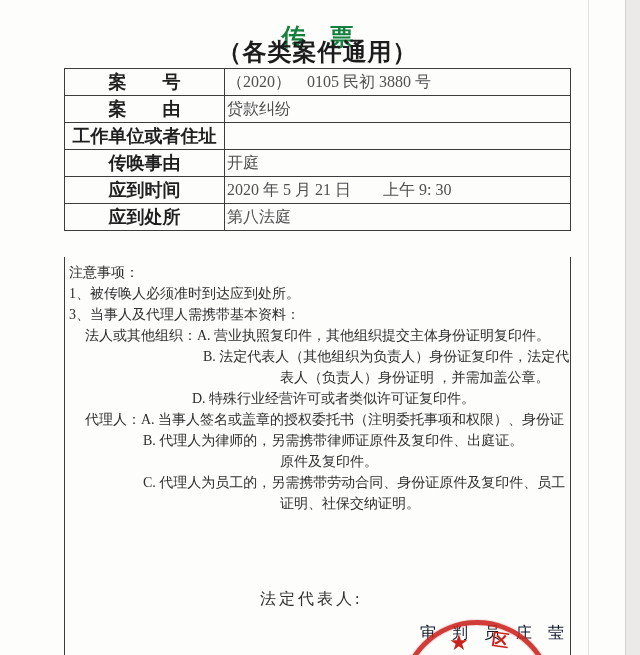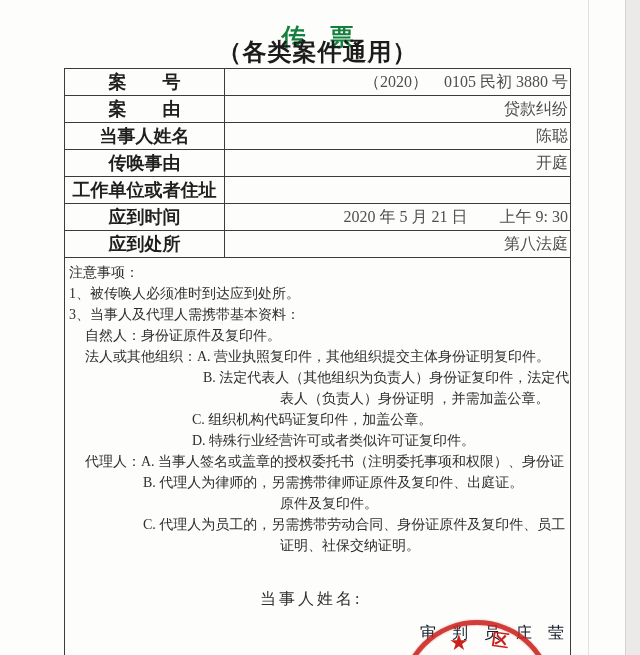--- a/index.html
+++ b/index.html
@@ -28,21 +28,21 @@
     position:absolute;left:64px;top:68px;width:507px;
     border-collapse:collapse;table-layout:fixed;
   }
   table.summons td{
     border:1px solid #3c3c3c;height:26px;padding:0 2px;overflow:hidden;white-space:nowrap;
   }
   td.lbl{
     width:155px;text-align:center;font-size:18px;font-weight:bold;color:#1f1f1f;margin-top:44px;
   }
   td.val{
-    text-align:right;font-size:16px;color:#4f4f4f;
+    text-align:left;font-size:16px;color:#4f4f4f;
   }
 
   .notes{
     position:absolute;left:64px;top:257px;width:505px;height:398px;
     border-left:1px solid #3c3c3c;border-right:1px solid #3c3c3c;
     padding-top:5px;box-sizing:content-box;
   }
   .note-line{
     font-size:14px;line-height:21px;height:21px;color:#2e2e2e;white-space:nowrap;overflow:hidden;
   }
@@ -91,60 +91,54 @@
     <tbody>
       <tr>
         <td class="lbl">案　　号</td>
         <td class="val">（2020）　0105 民初 3880 号</td>
       </tr>
       <tr>
         <td class="lbl">案　　由</td>
         <td class="val">贷款纠纷</td>
       </tr>
       <tr>
-        <td class="lbl">当事人姓名</td>
-        <td class="val">陈聪</td>
+        <td class="lbl">工作单位或者住址</td>
+        <td class="val"></td>
       </tr>
       <tr>
         <td class="lbl">传唤事由</td>
         <td class="val">开庭</td>
-      </tr>
-      <tr>
-        <td class="lbl">工作单位或者住址</td>
-        <td class="val"></td>
       </tr>
       <tr>
         <td class="lbl">应到时间</td>
         <td class="val">2020 年 5 月 21 日　　上午 9: 30</td>
       </tr>
       <tr>
         <td class="lbl">应到处所</td>
         <td class="val">第八法庭</td>
       </tr>
     </tbody>
   </table>
 
   <div class="notes">
     <div class="note-line ind0">注意事项：</div>
     <div class="note-line ind0">1、被传唤人必须准时到达应到处所。</div>
     <div class="note-line ind0">3、当事人及代理人需携带基本资料：</div>
-    <div class="note-line ind1">自然人：身份证原件及复印件。</div>
     <div class="note-line ind1">法人或其他组织：A. 营业执照复印件，其他组织提交主体身份证明复印件。</div>
     <div class="note-line indAB">B. 法定代表人（其他组织为负责人）身份证复印件，法定代</div>
     <div class="note-line indDeep">表人（负责人）身份证明 ，并需加盖公章。</div>
-    <div class="note-line indCD">C. 组织机构代码证复印件，加盖公章。</div>
     <div class="note-line indCD">D. 特殊行业经营许可或者类似许可证复印件。</div>
     <div class="note-line ind1">代理人：A. 当事人签名或盖章的授权委托书（注明委托事项和权限）、身份证</div>
     <div class="note-line indB2">B. 代理人为律师的，另需携带律师证原件及复印件、出庭证。</div>
     <div class="note-line indDeep">原件及复印件。</div>
     <div class="note-line indB2">C. 代理人为员工的，另需携带劳动合同、身份证原件及复印件、员工</div>
     <div class="note-line indDeep">证明、社保交纳证明。</div>
   </div>
 
-  <div class="contact">当事人姓名:</div>
+  <div class="contact">法定代表人:</div>
 
   <div class="signature">审　判　员　庄　莹</div>
 
   <div class="seal-ring"></div>
   <div class="seal-star">★</div>
   <div class="seal-char">区</div>
 
 </div>
 
 </body></html>

